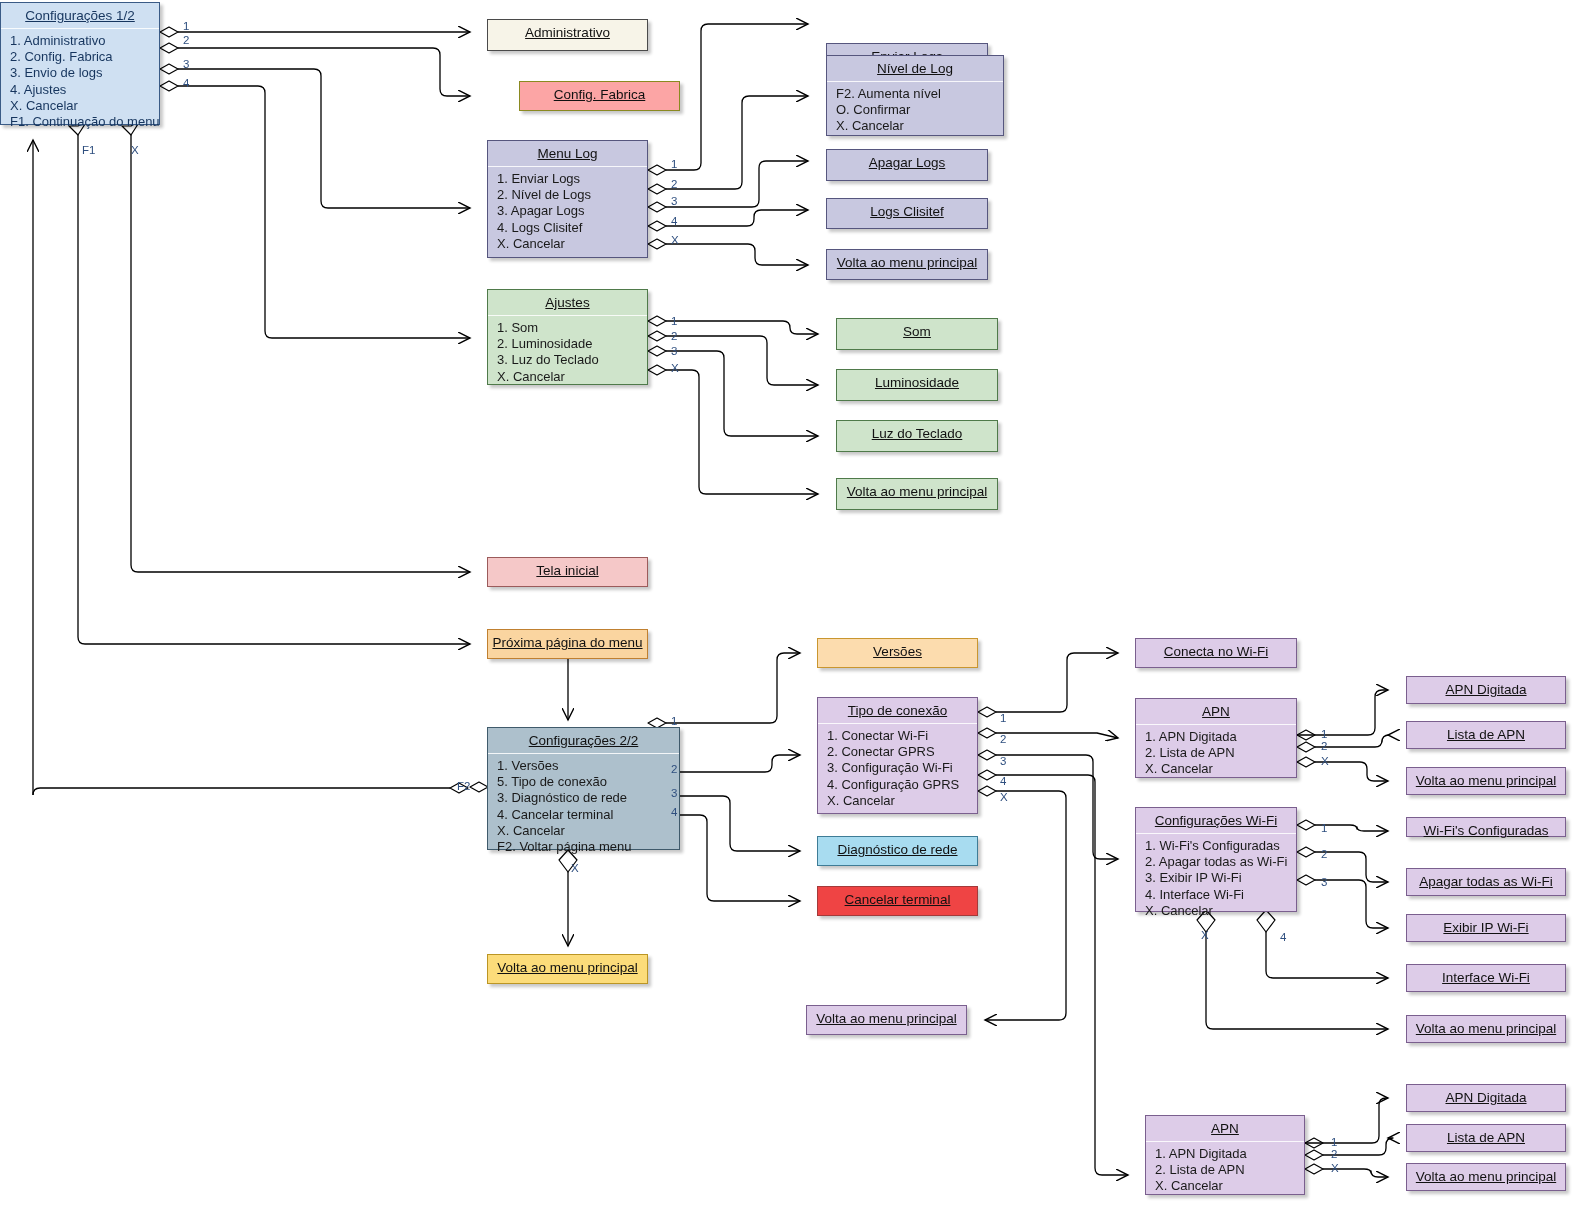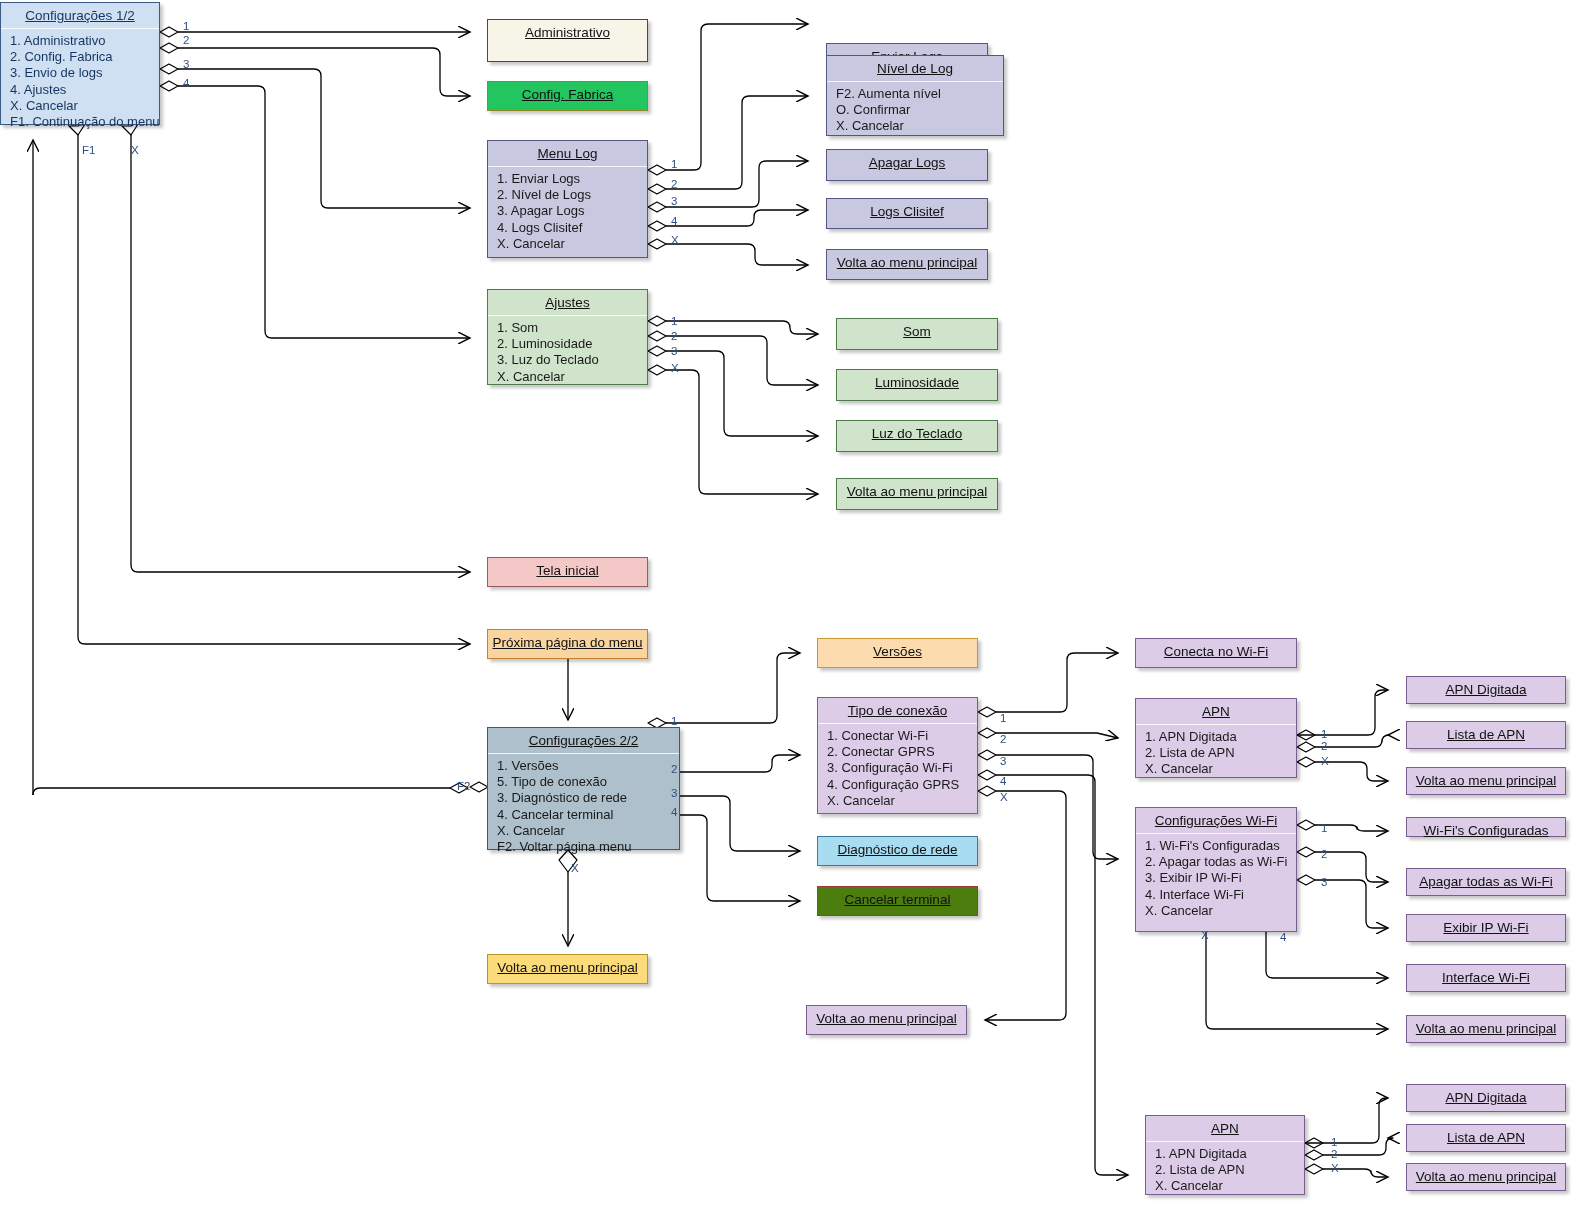--- a/index.html
+++ b/index.html
@@ -14,30 +14,30 @@
              overflow:hidden;font-weight:400;}
   .node.hasbody .ttl{border-bottom:1px solid rgba(255,255,255,0.85);}
   .node .body{padding:4px 0 5px 9px;font-size:13px;color:#1a1a1a;line-height:16.2px;}
   .node .body div{white-space:nowrap;}
 
   
   .p-blue   {background:#cfe0f2;border-color:#3a5b86;}
   .p-blue .ttl{color:#16355e;}
   .p-blue .body{color:#16355e;}
   .p-cream  {background:#f7f4e8;border-color:#4a4a4a;}
-  .p-yellow {background:#22c55e;border-color:#8a8a20;}
+  .p-yellow {background:#fca5a5;border-color:#8a8a20;margin-left:32px;}
   .p-lav    {background:#c8c8e0;border-color:#56567e;}
   .p-green  {background:#cfe4cb;border-color:#4f7a4a;}
   .p-pink   {background:#f5c8c8;border-color:#9b5b5b;}
   .p-orange {background:#fad5a0;border-color:#c08030;}
   .p-steel  {background:#adc0cc;border-color:#3f5a6b;}
   .p-lightor{background:#fcdcae;border-color:#c9962f;}
   .p-purple {background:#ddcce8;border-color:#7a5f8e;}
   .p-cyan   {background:#a8dcf0;border-color:#3e7c96;}
-  .p-red    {background:#4d7c0f;border-color:#a33a3a;}
+  .p-red    {background:#ef4444;border-color:#a33a3a;}
   .p-gold   {background:#fcdc7a;border-color:#bb9524;}
 
   .edge-label{position:absolute;font-size:11.5px;color:#2f4f7f;
               font-family:"Liberation Sans", sans-serif;}
 </style>
 </head>
 <body>
 
 <div id="canvas">
 
@@ -161,21 +161,21 @@
         <div class="ttl">Configurações 1/2</div>
         <div class="body">
           <div>1.  Administrativo</div>
           <div>2. Config. Fabrica</div>
           <div>3. Envio de logs</div>
           <div>4. Ajustes</div>
           <div>X. Cancelar</div>
           <div>F1. Continuação do menu</div>
         </div>
       </div>
-      <div class="node p-cream" style="left: 487px; top: 19px; width: 161px; height: 43px;">
+      <div class="node p-cream" style="left: 487px; top: 19px; width: 161px; height: 32px;">
         <div class="ttl">Administrativo</div>
       </div>
       <div class="node p-yellow" style="left: 487px; top: 81px; width: 161px; height: 30px;">
         <div class="ttl">Config. Fabrica</div>
       </div>
       <div class="node p-lav hasbody" style="left: 487px; top: 140px; width: 161px; height: 118px;">
         <div class="ttl">Menu Log</div>
         <div class="body">
           <div>1. Enviar Logs</div>
           <div>2. Nível de Logs</div>
@@ -268,21 +268,21 @@
         <div class="ttl">Conecta no Wi-Fi</div>
       </div>
       <div class="node p-purple hasbody" style="left: 1135px; top: 698px; width: 162px; height: 80px;">
         <div class="ttl">APN</div>
         <div class="body">
           <div>1. APN Digitada</div>
           <div>2. Lista de APN</div>
           <div>X. Cancelar</div>
         </div>
       </div>
-      <div class="node p-purple hasbody" style="left: 1135px; top: 807px; width: 162px; height: 125px;">
+      <div class="node p-purple hasbody" style="left: 1135px; top: 807px; width: 162px; height: 105px;">
         <div class="ttl">Configurações Wi-Fi</div>
         <div class="body">
           <div>1. Wi-Fi's Configuradas</div>
           <div>2. Apagar todas as Wi-Fi</div>
           <div>3. Exibir IP Wi-Fi</div>
           <div>4. Interface Wi-Fi</div>
           <div>X. Cancelar</div>
         </div>
       </div>
       <div class="node p-purple" style="left: 806px; top: 1005px; width: 161px; height: 30px;">

